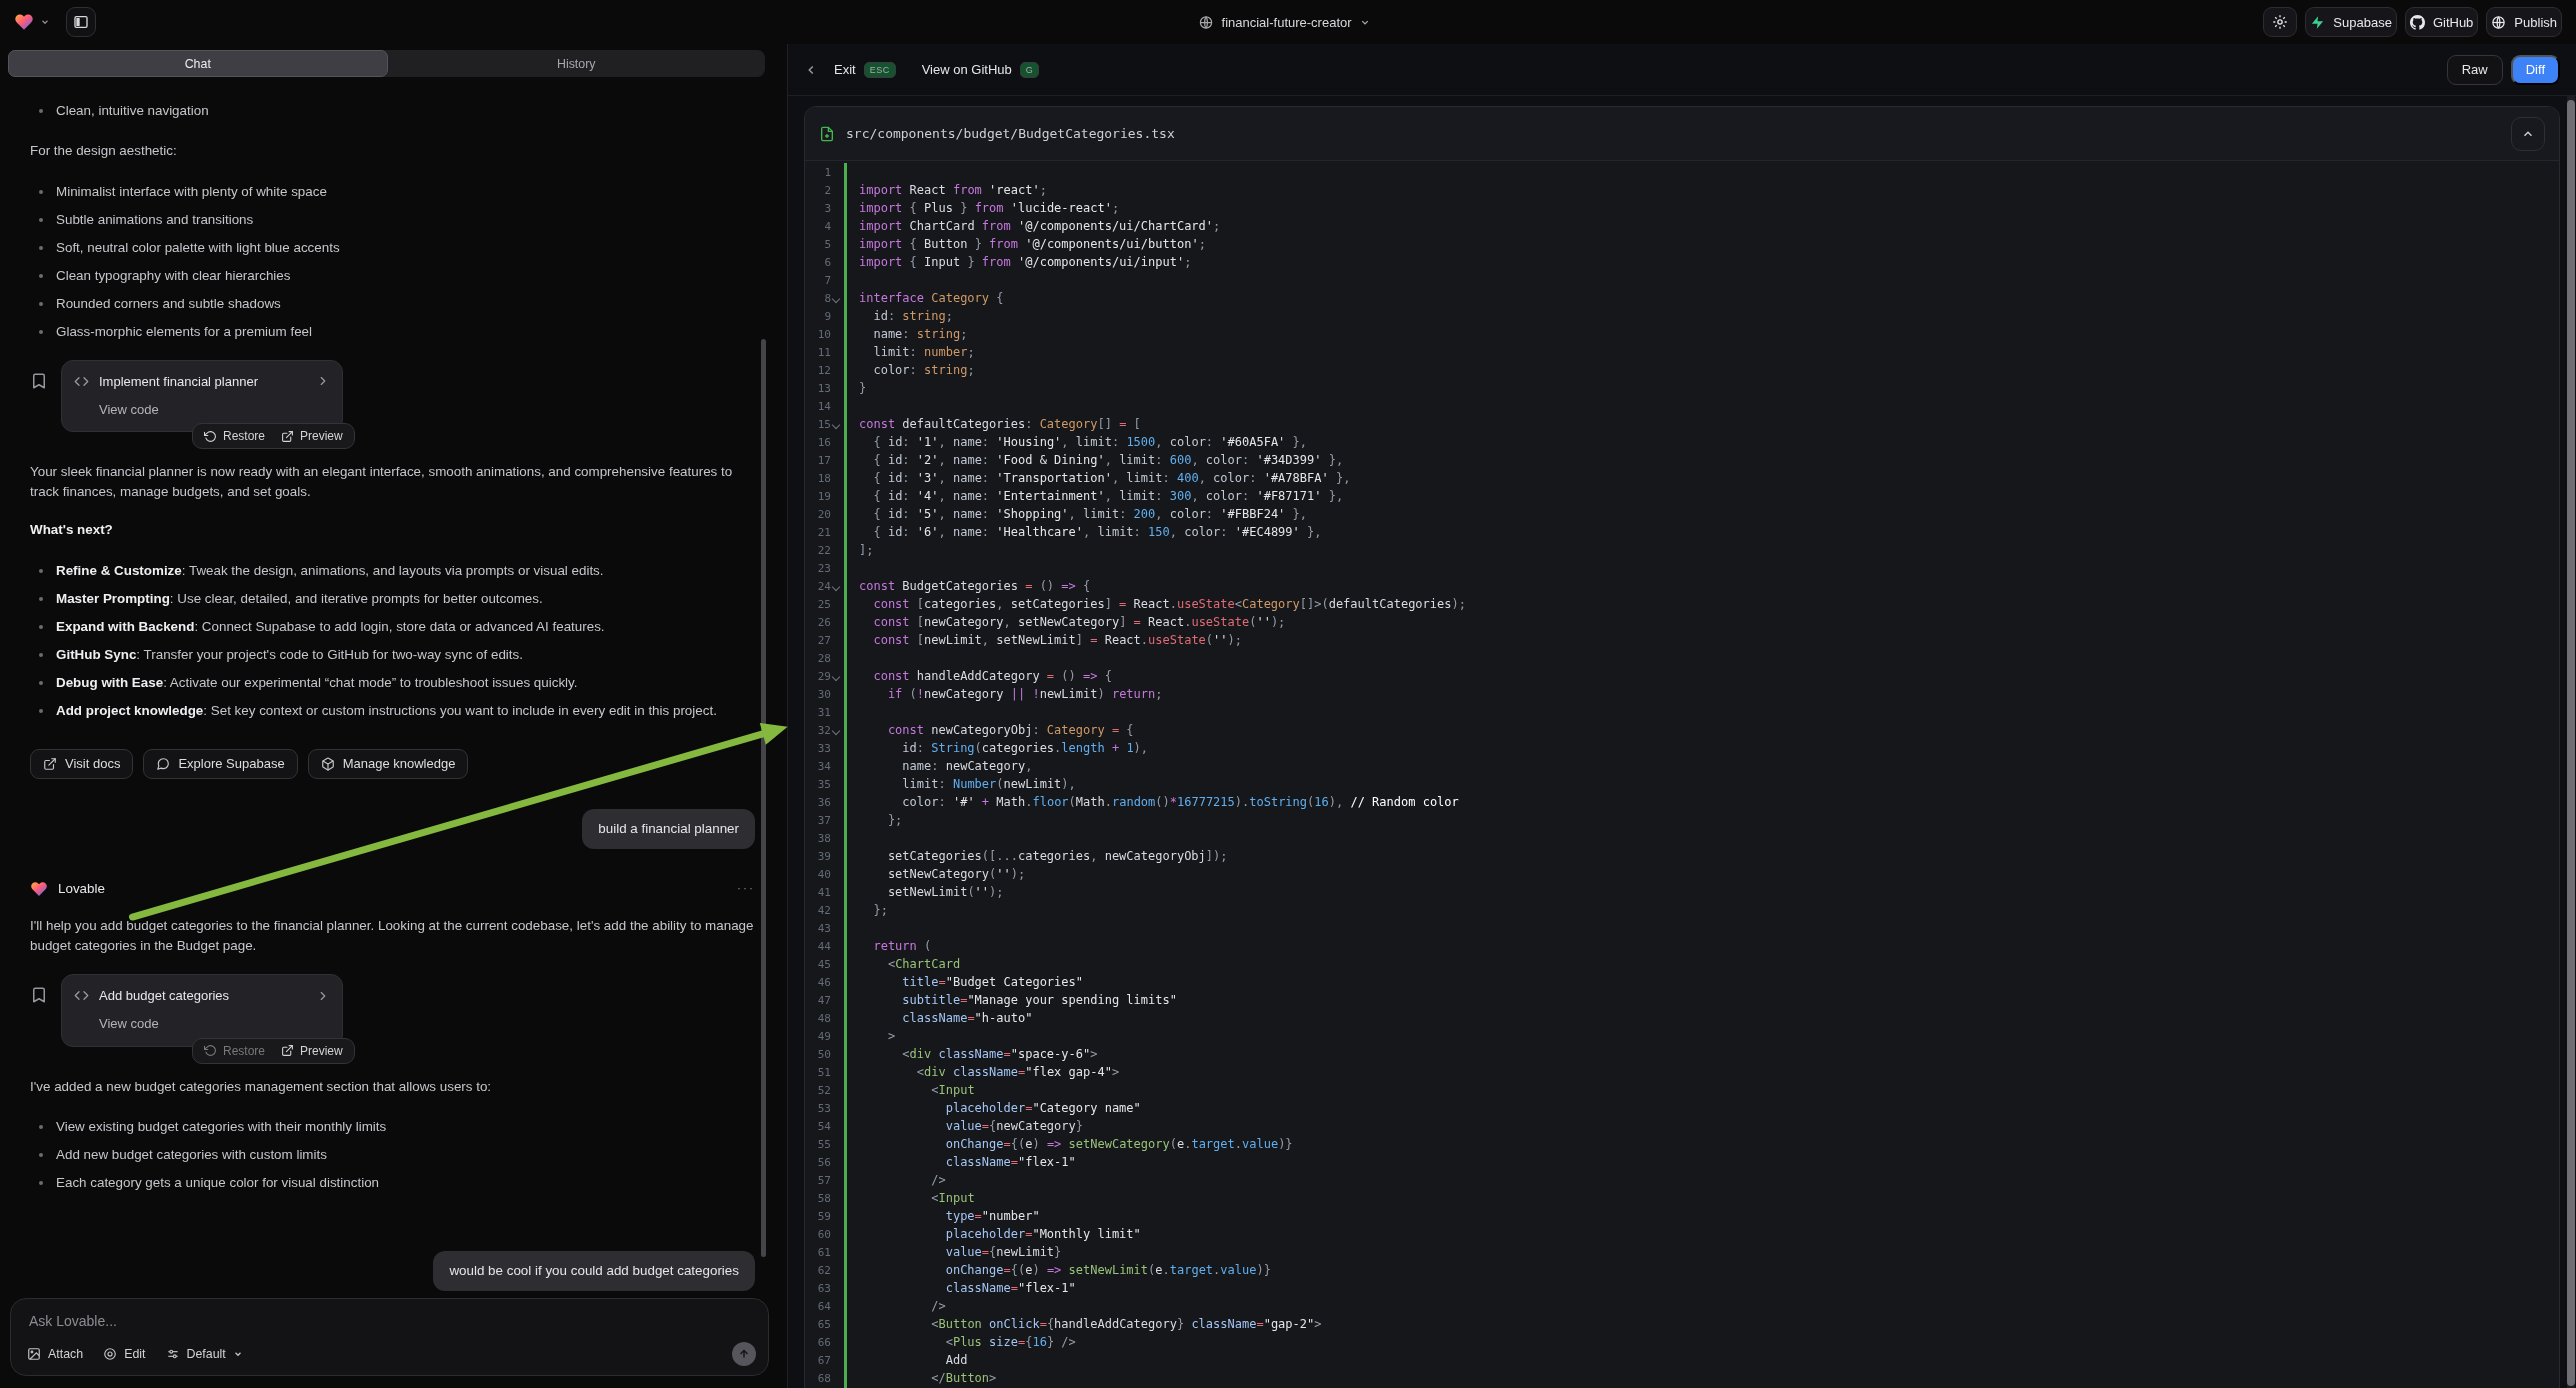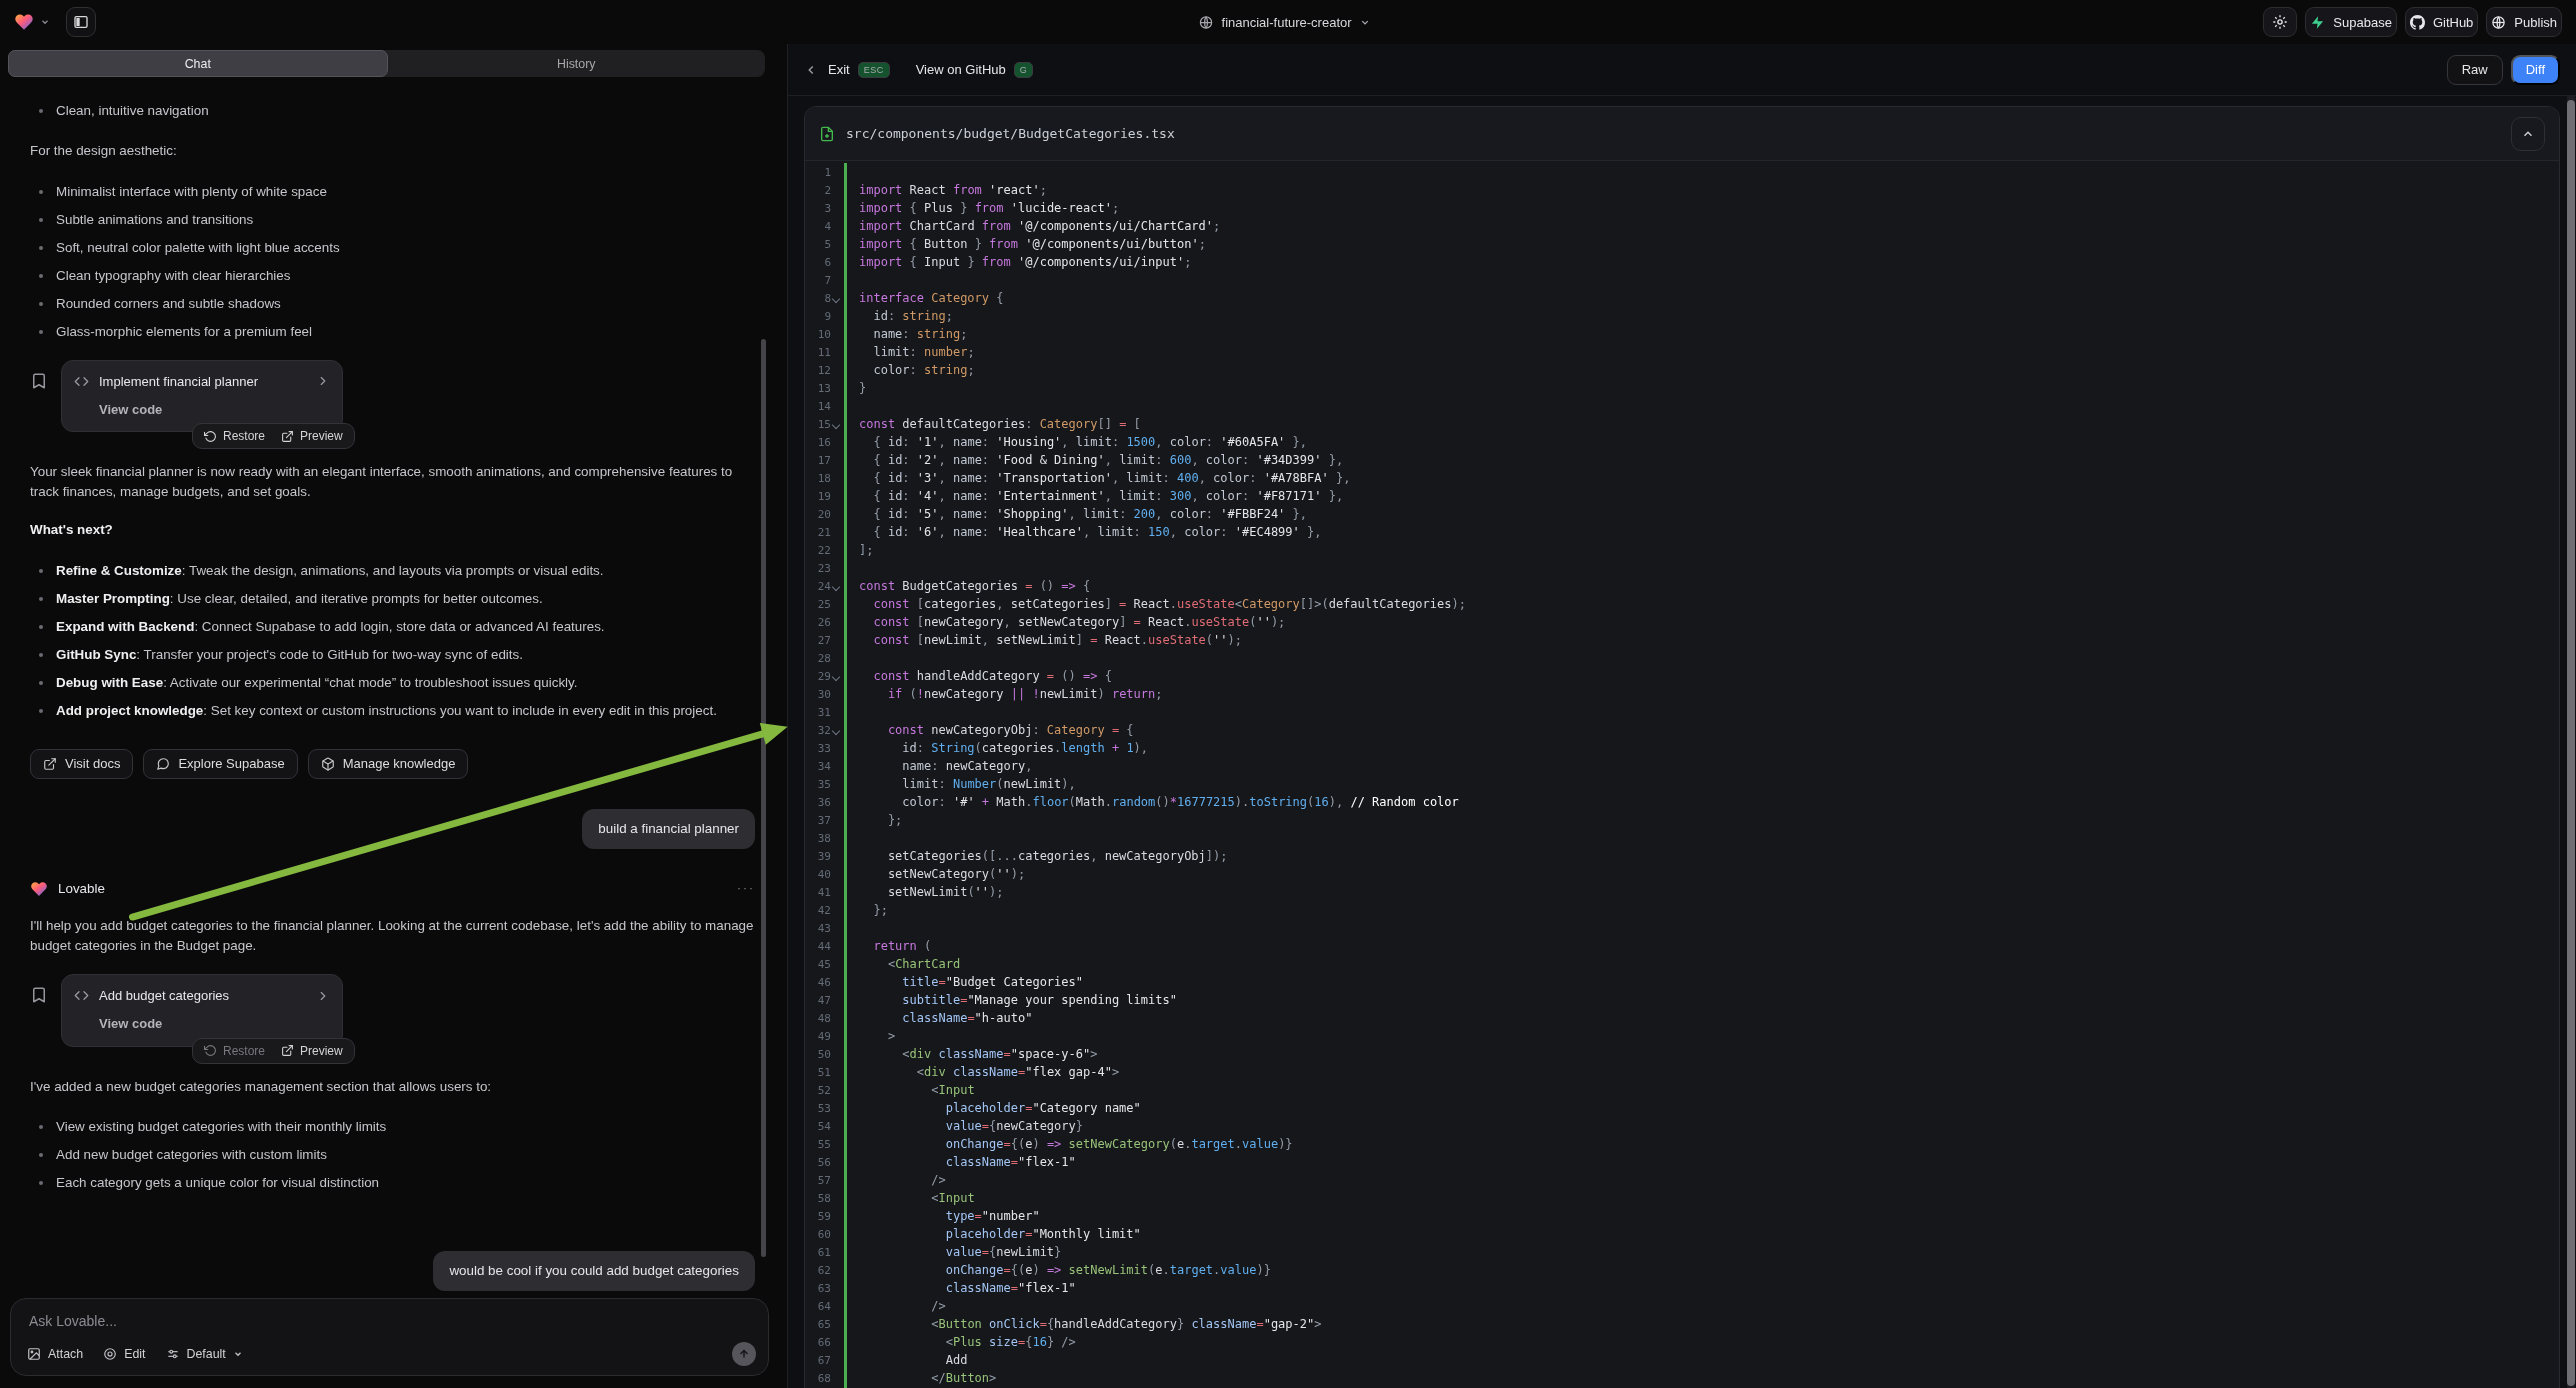--- a/index.html
+++ b/index.html
@@ -37,21 +37,21 @@
   .blist li { display:flex; gap:13px; margin:3px 0; line-height:19px; padding:3px 0 3px 9px; align-items:flex-start; }
   .dot { width:4px; height:4px; border-radius:50%; background:#6C6C72; margin-top:8px; flex:none; }
   .blist b { color:#EFEFF2; }
   .vrow { display:flex; gap:13px; margin:16px 0 30px; }
   .bm { color:#96969C; margin-top:12px; width:18px; height:18px; }
   .vwrap { position:relative; }
   .vcard { width:282px; background:#232327; border:1px solid #2F2F35; border-radius:12px; padding:11px 12px 12px; }
   .vtitle { display:flex; align-items:center; gap:10px; color:#E8E8EC; font-size:13px; }
   .vtitle .ic { color:#9A9AA1; width:15px; height:15px; }
   .vtitle .sp { flex:1; }
-  .vlink { margin:9px 0 0 25px; color:#B3B3B9; font-size:13px;font-weight:bold; }
+  .vlink { margin:9px 0 0 25px; color:#B3B3B9; font-size:13px; }
   .vactions { position:absolute; left:131px; top:calc(100% - 9px); display:flex; gap:16px; background:#19191C;
     border:1px solid #333339; border-radius:10px; padding:5px 11px; align-items:center; white-space:nowrap; }
   .vact { display:flex; gap:6px; align-items:center; background:none; border:none; color:#D3D3D8; font-size:12px;
     font-family:inherit; }
   .vact .ic { width:13px; height:13px; }
   .vact.muted { color:#77777D; }
   .chips { display:flex; gap:10px; margin:26px 0; }
   .chip { display:flex; align-items:center; gap:8px; height:30px; padding:0 12px; background:#131316;
     border:1px solid #323237; border-radius:9px; color:#DEDEE2; font-size:13px; }
   .chip .ic { color:#C6C6CB; width:14px; height:14px; }
@@ -69,21 +69,21 @@
   .cbtn .ic { width:14px; height:14px; color:#C2C2C8; }
   .send { margin-left:auto; width:24px; height:24px; border-radius:50%; background:#55555B; color:#17171A;
     display:flex; align-items:center; justify-content:center; }
   .send .ic { width:12px; height:12px; }
   .chat-sb { position:absolute; right:21px; top:295px; width:5px; height:918px; border-radius:3px; background:#454549; }
 
   
   .cpanel { position:absolute; left:787px; top:44px; right:0; bottom:0; background:#0E0F12; border-left:1px solid #1F1F24; }
   .ctoolbar { height:52px; display:flex; align-items:center; padding:0 16px; border-bottom:1px solid #1E1F23; font-size:13px; }
   .ctoolbar .back { color:#9A9AA1; width:14px; height:14px; }
-  .ctoolbar .lbl { color:#E6E6EA; margin-left:10px; }
+  .ctoolbar .lbl { color:#E6E6EA; margin-left:16px; }
   .key { border:1px solid #3A3A41; background:#14532d; color:#A9A9B0; font-size:9px; padding:2px 5px;
     border-radius:5px; margin-left:8px; letter-spacing:0.5px; }
   .vgh { margin-left:26px; color:#E6E6EA; }
   .rawbtn { margin-left:auto; height:30px; padding:0 14px; border:1px solid #35353B; border-radius:9px; color:#E6E6EA;
     font-size:13px; background:#121215; display:flex; align-items:center; }
   .diffbtn { height:30px; padding:0 13px; border-radius:9px; background:#3E82F7; color:#fff; font-size:13px;
     margin-left:8px; display:flex; align-items:center; }
   .codecard { position:absolute; left:16px; right:16px; top:62px; bottom:-2px; background:#15171B;
     border:1px solid #272A30; border-radius:12px 12px 0 0; overflow:hidden; }
   .filehdr { height:54px; display:flex; align-items:center; padding:0 14px; border-bottom:1px solid #23262C; background:#17191E; }

